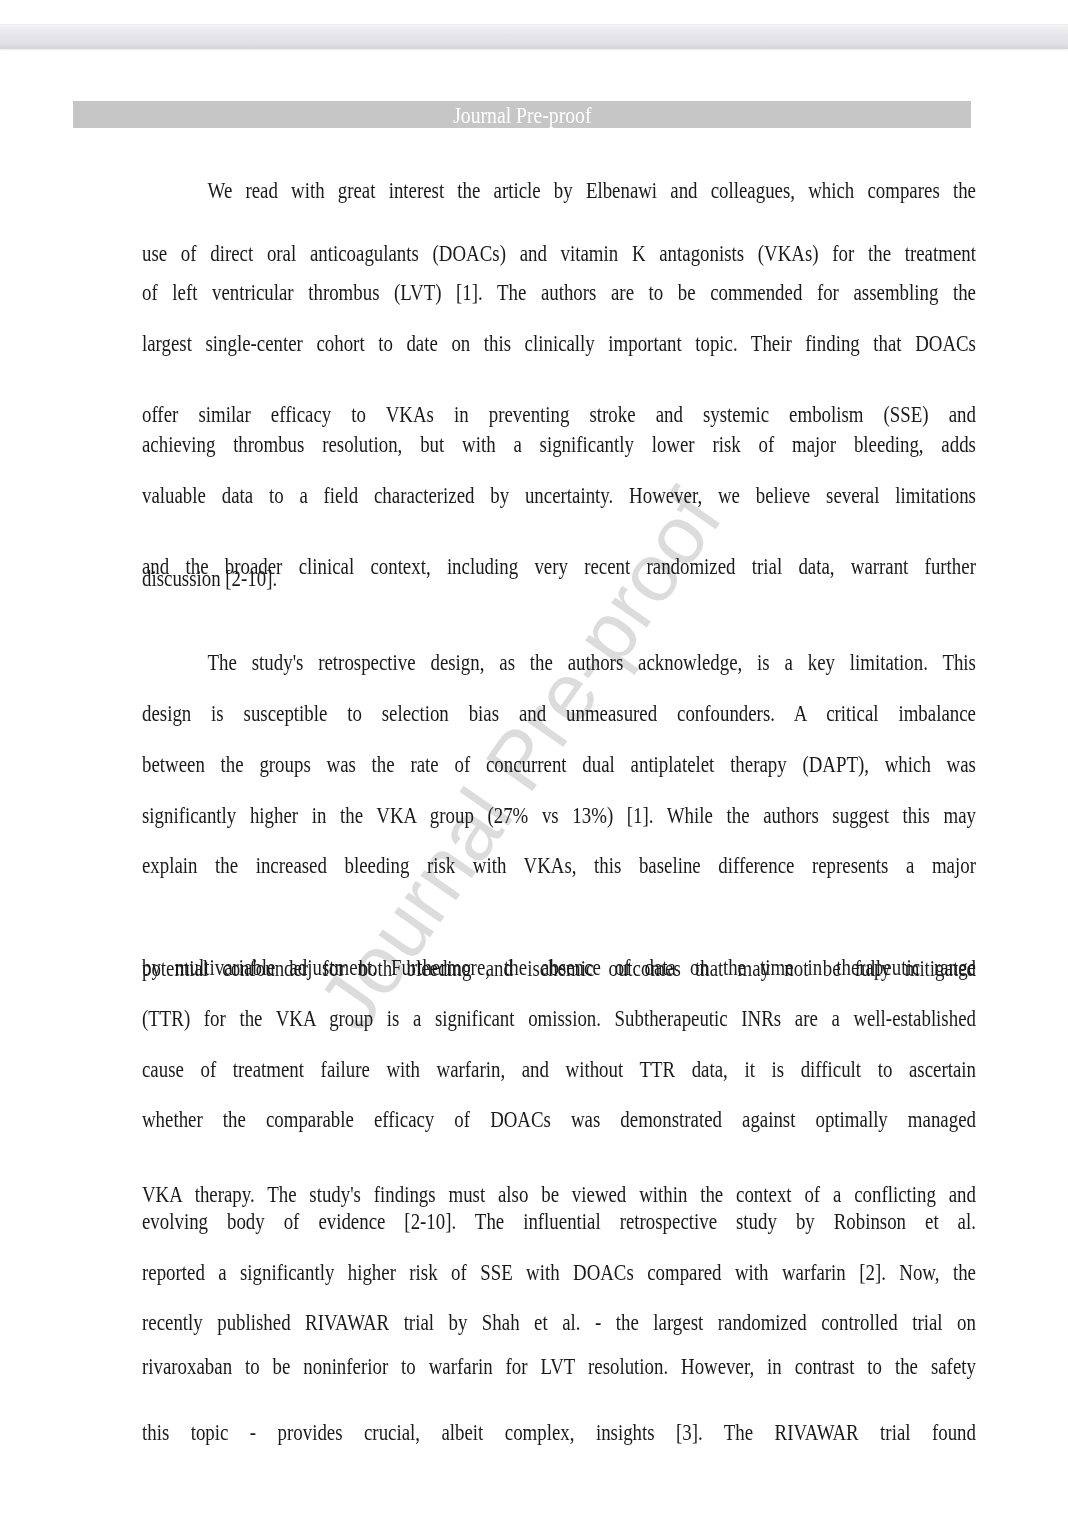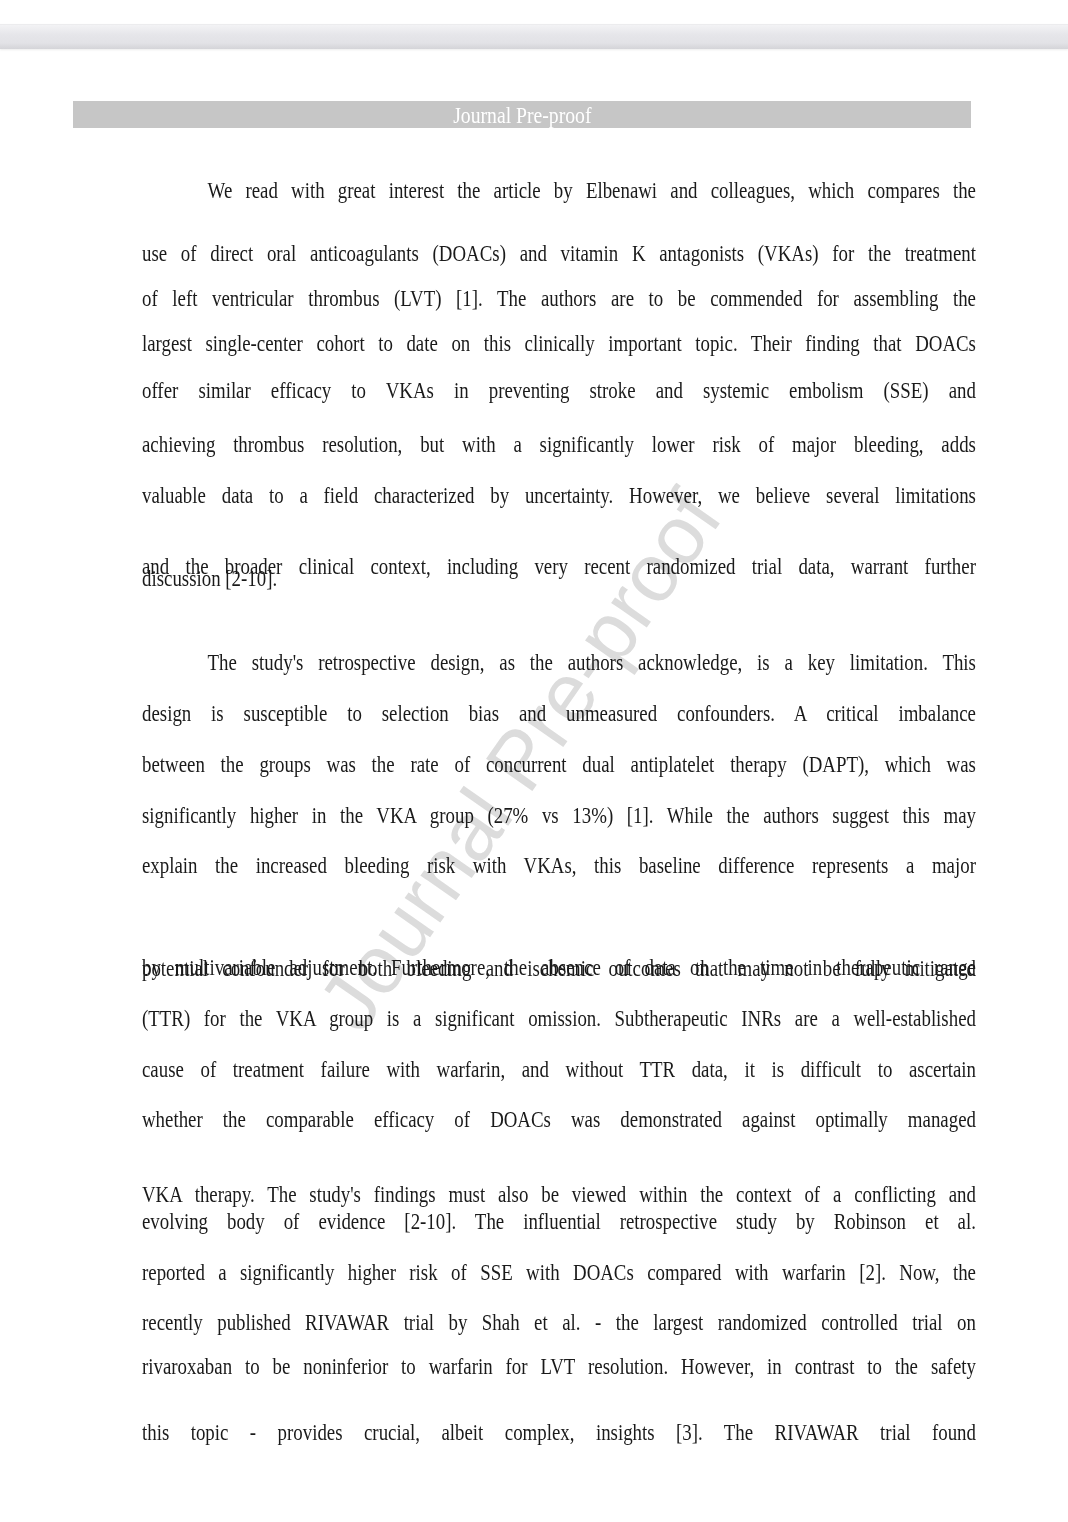--- a/index.html
+++ b/index.html
@@ -122,27 +122,27 @@
 
 <div class="body-text">
 
   <div>
     <div class="line indent" style="top:176px">
         <div class="line-inner">We read with great interest the article by Elbenawi and colleagues, which compares the</div>
       </div>
     <div class="line" style="top:239px">
         <div class="line-inner">use of direct oral anticoagulants (DOACs) and vitamin K antagonists (VKAs) for the treatment</div>
       </div>
-    <div class="line" style="top:284px">
+    <div class="line" style="top:278px">
         <div class="line-inner">of left ventricular thrombus (LVT) [1]. The authors are to be commended for assembling the</div>
       </div>
     <div class="line" style="top:329px">
         <div class="line-inner">largest single-center cohort to date on this clinically important topic. Their finding that DOACs</div>
       </div>
-    <div class="line" style="top:376px">
+    <div class="line" style="top:400px">
         <div class="line-inner">offer similar efficacy to VKAs in preventing stroke and systemic embolism (SSE) and</div>
       </div>
     <div class="line" style="top:430px">
         <div class="line-inner">achieving thrombus resolution, but with a significantly lower risk of major bleeding, adds</div>
       </div>
     <div class="line" style="top:481px">
         <div class="line-inner">valuable data to a field characterized by uncertainty. However, we believe several limitations</div>
       </div>
     <div class="line" style="top:552px">
         <div class="line-inner">and the broader clinical context, including very recent randomized trial data, warrant further</div>

